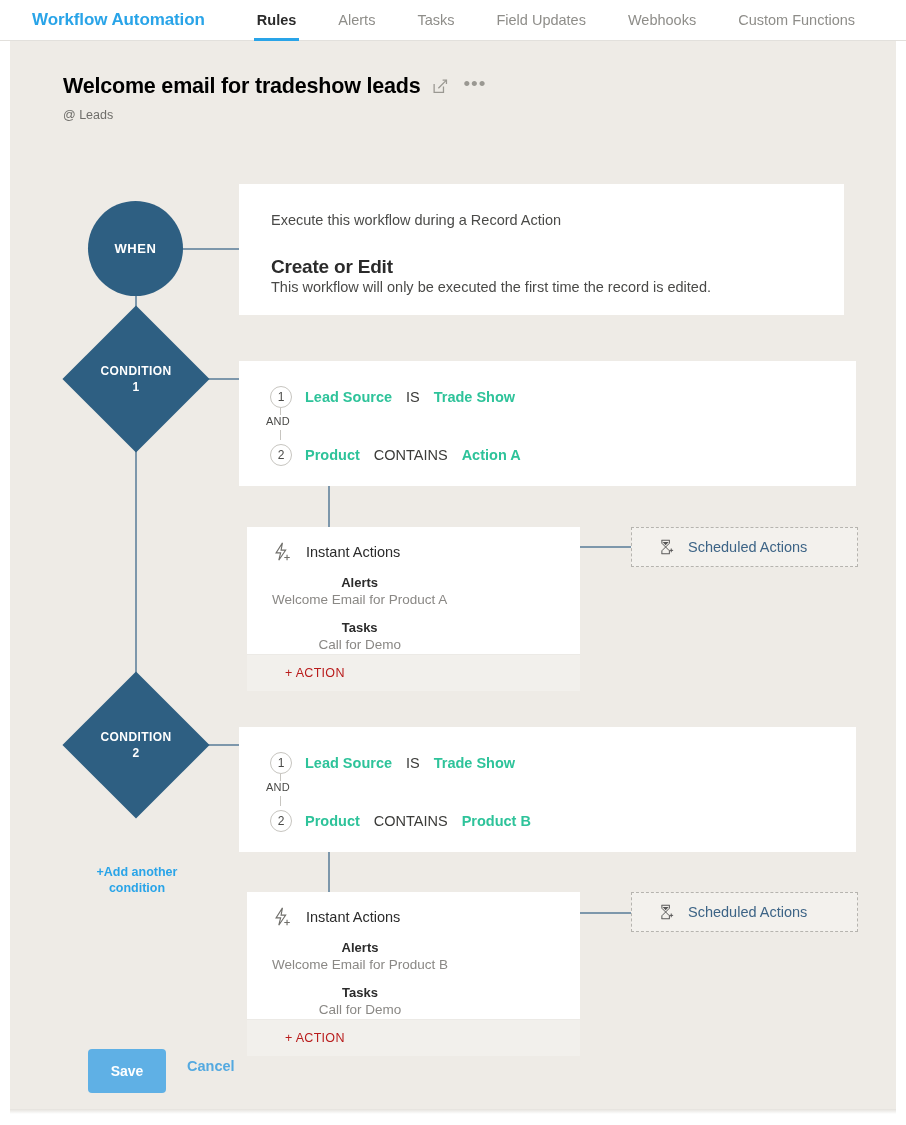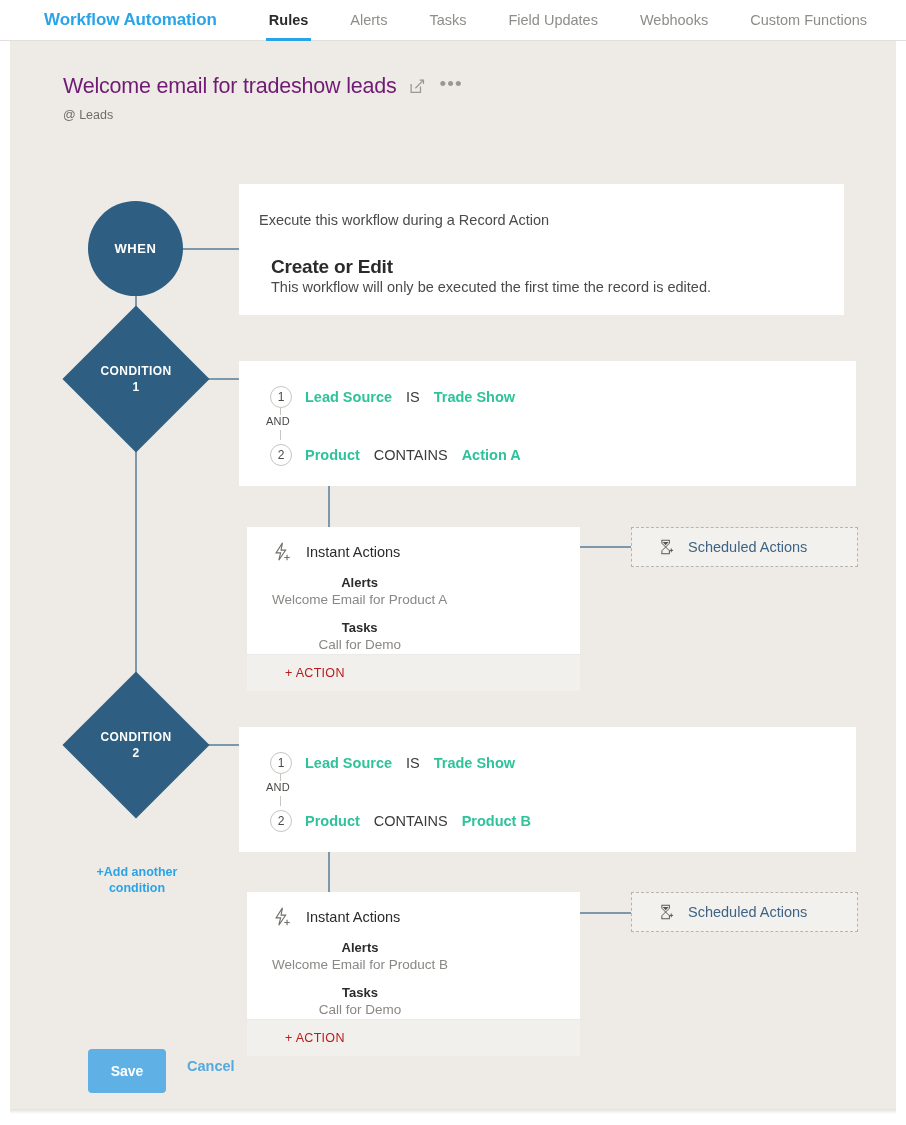--- a/index.html
+++ b/index.html
@@ -21,21 +21,20 @@
 
   
   .topnav {
     position: absolute;
     left: 0; top: 0;
     width: 906px; height: 41px;
     background: #ffffff;
     display: flex;
     align-items: center;
     border-bottom: 1px solid #e2e0dc;
-    padding-left: 12px;
   }
   .brand {
     margin-left: 32px;
     font-size: 17px;
     font-weight: bold;
     color: #29a4e8;
     letter-spacing: -0.1px;
     white-space: nowrap;
   }
   .tabs {
@@ -78,22 +77,22 @@
 
   
   .title-row {
     position: absolute;
     left: 53px; top: 33px;
     display: flex;
     align-items: center;
   }
   .page-title {
     font-size: 21.5px;
-    font-weight: normal;
-    color: #701a75;
+    font-weight: bold;
+    color: #000000;
     letter-spacing: -0.2px;
     white-space: nowrap;
   }
   .icon-edit {
     margin-left: 12px;
     width: 17px; height: 17px;
     cursor: pointer;
     display: block;
   }
   .icon-more {
@@ -174,21 +173,21 @@
 
   
   .card {
     position: absolute;
     background: #ffffff;
     z-index: 2;
   }
 
   #card-when { left: 229px; top: 143px; width: 605px; height: 131px; }
   .when-line1 {
-    position: absolute; left: 20px; top: 28px;
+    position: absolute; left: 32px; top: 28px;
     font-size: 14.5px; color: #4a4a48;
   }
   .when-title {
     position: absolute; left: 32px; top: 56px;
     font-size: 19px; font-weight: bold; color: #2b2b2b;
     letter-spacing: -0.2px;
     margin-top: 16px;
   }
   .when-note {
     position: absolute; left: 32px; top: 95px;

